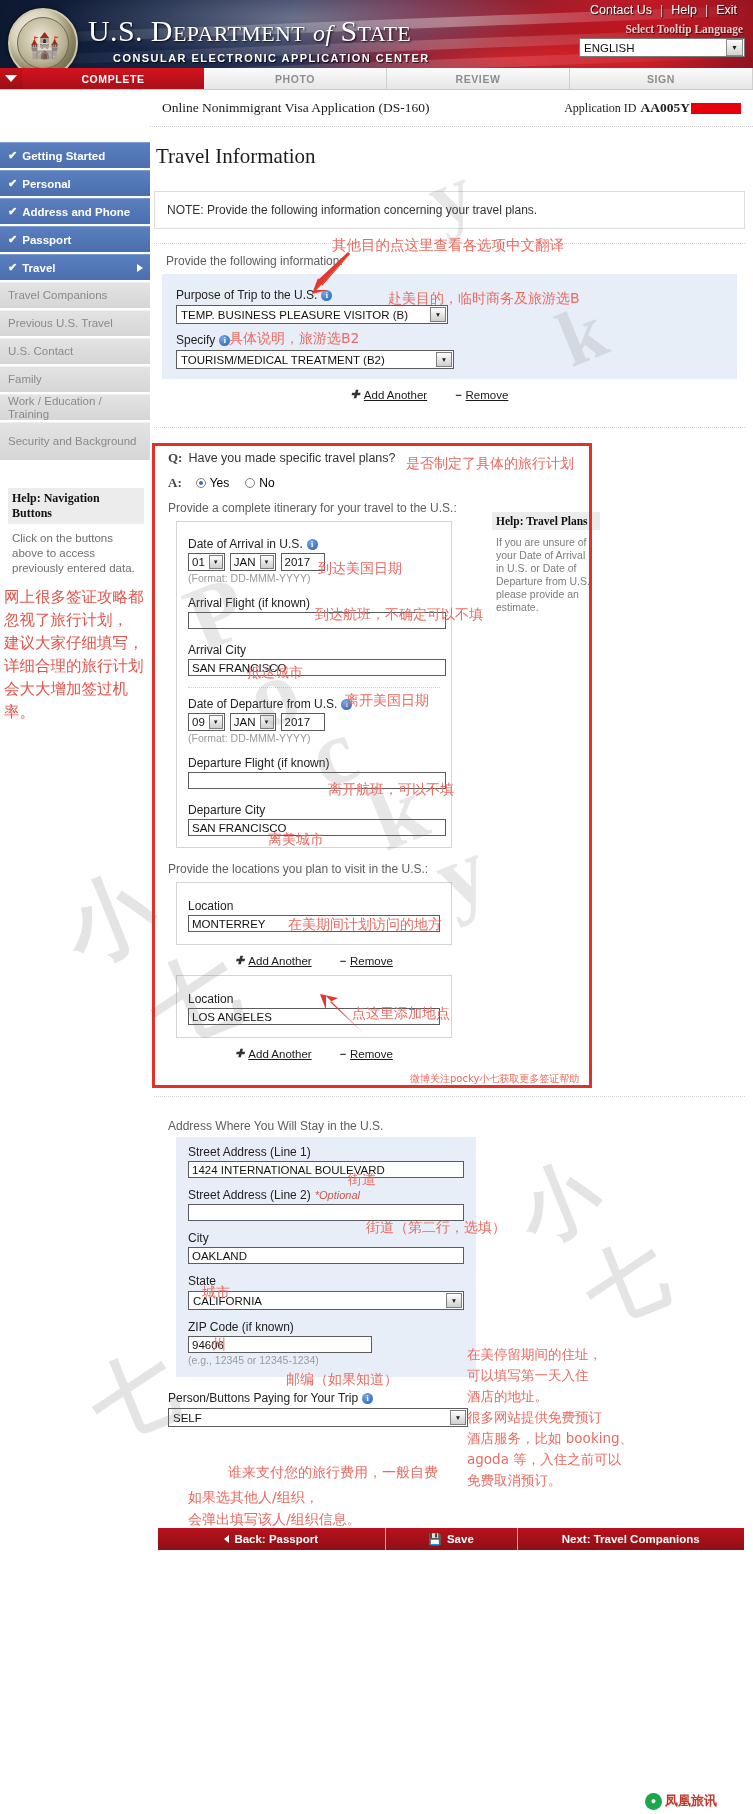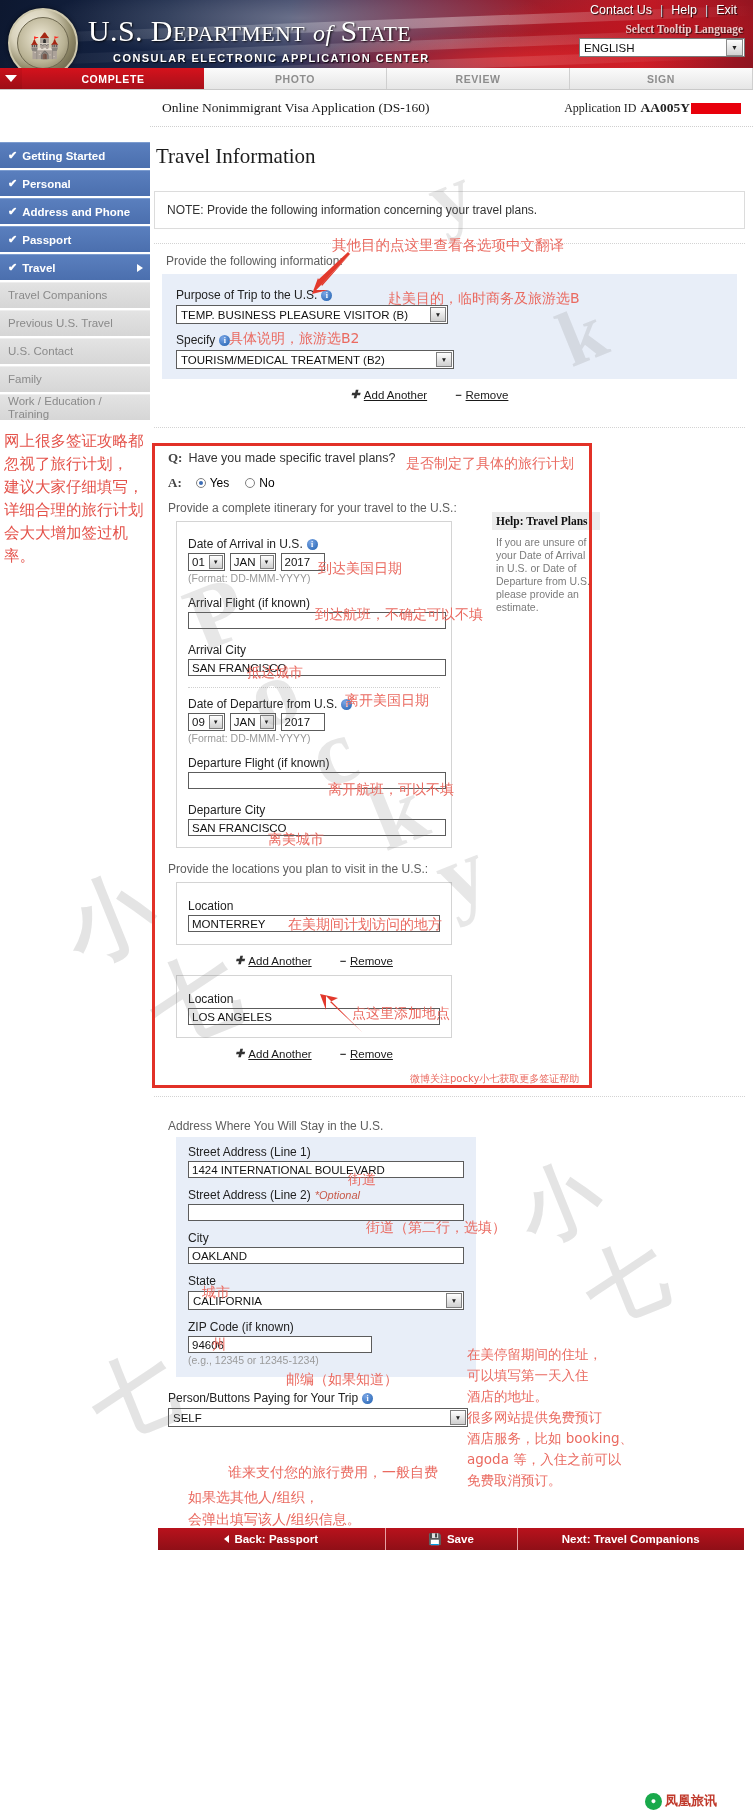--- a/index.html
+++ b/index.html
@@ -362,22 +362,27 @@
       <span class="chk">✔</span>
       <span>Travel</span>
       <span class="rightarrow"></span>
     </div>
 
     <div class="nav-sub">Travel Companions</div>
     <div class="nav-sub">Previous U.S. Travel</div>
     <div class="nav-sub">U.S. Contact</div>
     <div class="nav-sub">Family</div>
     <div class="nav-sub" style="height:22px">Work / Education / Training</div>
-  </div>
-
+    <div class="nav-sub" style="height:38px">Security and Background</div>
+  </div>
+
+  <div class="help-box">
+    <div class="help-title">Help: Navigation Buttons</div>
+    <div class="help-body">Click on the buttons above to access previously entered data.</div>
+  </div>
 
   <div class="cn-left">
     <div>网上很多签证攻略都</div>
     <div>忽视了旅行计划，</div>
     <div>建议大家仔细填写，</div>
     <div>详细合理的旅行计划</div>
     <div>会大大增加签过机率。</div>
   </div>
 </div>
 

